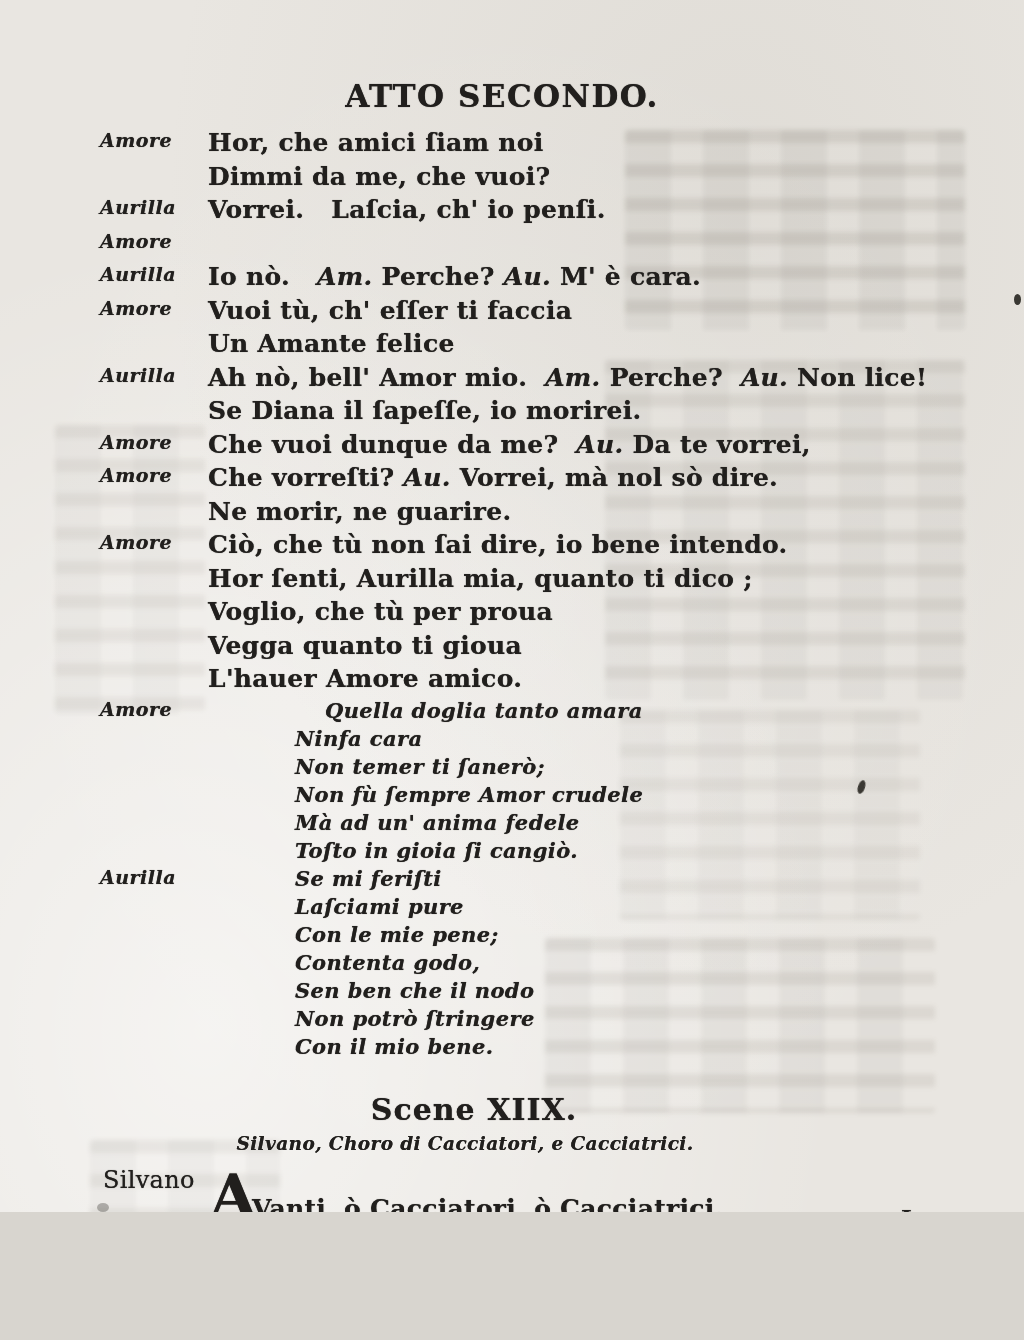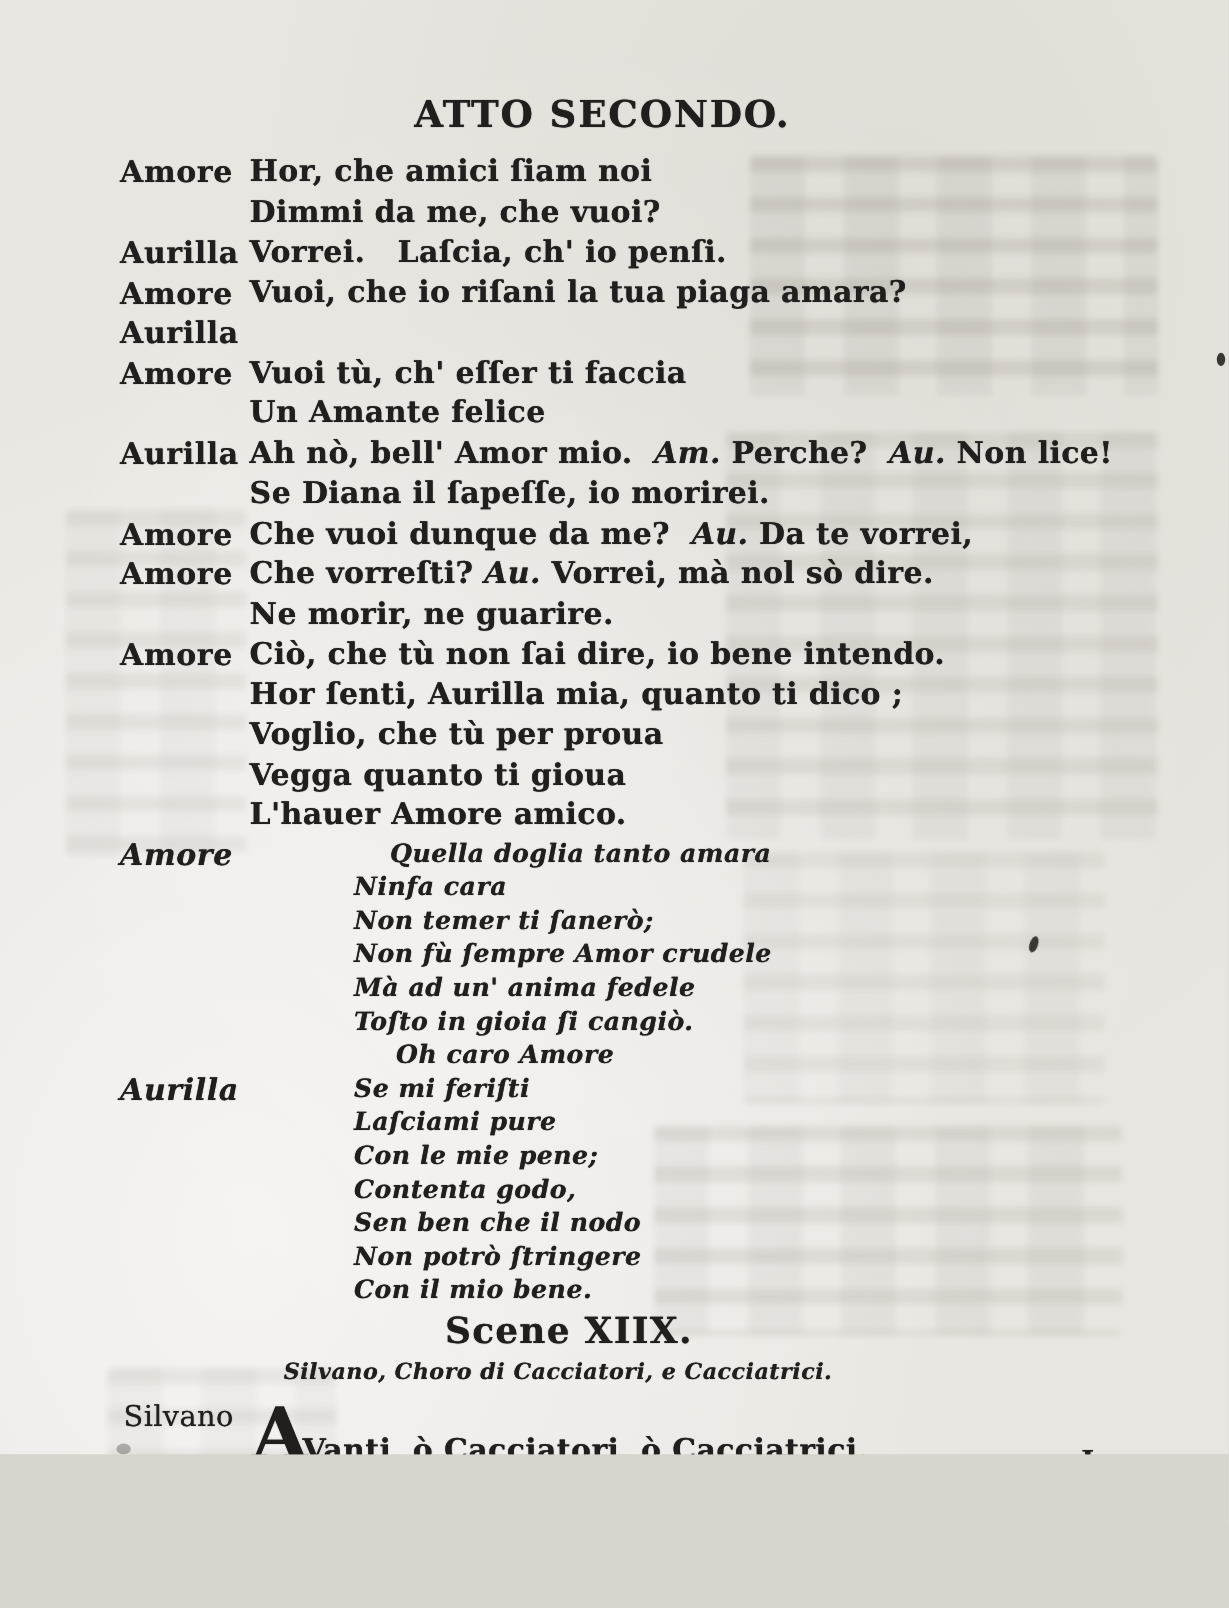--- a/index.html
+++ b/index.html
@@ -39,21 +39,21 @@
   .drow{
     position:relative;
     height:33.5px;line-height:33.5px;
     padding-left:208px;
     font-size:25px;font-weight:700;letter-spacing:0.3px;
     white-space:pre;
     text-shadow:0 0 0.7px rgba(25,23,20,0.85);
   }
   .spk{
     position:absolute;left:100px;top:5px;
-    font-size:25px;font-weight:700;
+    font-size:19px;font-style:italic;font-weight:700;
     letter-spacing:0.5px;line-height:1;white-space:pre;
   }
   .seg-it{font-style:italic;}
   
   .aria{position:absolute;top:697px;left:0;width:100%;}
   .arow{
     position:relative;
     height:28px;line-height:28px;
     padding-left:295px;
     font-size:21px;font-style:italic;font-weight:700;letter-spacing:0.4px;
@@ -124,22 +124,22 @@
   <div class="speck" style="left:858px;top:780px;width:7px;height:14px;transform:rotate(18deg);"></div>
   <div class="speck" style="left:1014px;top:294px;width:7px;height:11px;"></div>
   <div class="speck" style="left:97px;top:1203px;width:12px;height:9px;opacity:0.35;"></div>
 
   <div class="title">ATTO SECONDO.</div>
 
   <div class="dialogue">
     <div class="drow"><span class="spk">Amore</span><span class="txt">Hor, che amici ſiam noi</span></div>
     <div class="drow"><span class="txt">Dimmi da me, che vuoi?</span></div>
     <div class="drow"><span class="spk">Aurilla</span><span class="txt">Vorrei.   Laſcia, ch' io penſi.</span></div>
-    <div class="drow"><span class="spk">Amore</span><span class="txt">Vuoi, che io riſani la tua piaga amara?</span></div>
-    <div class="drow"><span class="spk">Aurilla</span></div>
+    <div class="drow"><span class="spk">Amore</span></div>
+    <div class="drow"><span class="spk">Aurilla</span><span class="txt"><span>Io nò.   </span><span class="seg-it">Am.</span><span> Perche? </span><span class="seg-it">Au.</span><span> M' è cara.</span></span></div>
     <div class="drow"><span class="spk">Amore</span><span class="txt">Vuoi tù, ch' eſſer ti faccia</span></div>
     <div class="drow"><span class="txt">Un Amante felice</span></div>
     <div class="drow"><span class="spk">Aurilla</span><span class="txt"><span>Ah nò, bell' Amor mio.  </span><span class="seg-it">Am.</span><span> Perche?  </span><span class="seg-it">Au.</span><span> Non lice!</span></span></div>
     <div class="drow"><span class="txt">Se Diana il ſapeſſe, io morirei.</span></div>
     <div class="drow"><span class="spk">Amore</span><span class="txt"><span>Che vuoi dunque da me?  </span><span class="seg-it">Au.</span><span> Da te vorrei,</span></span></div>
     <div class="drow"><span class="spk">Amore</span><span class="txt"><span>Che vorreſti? </span><span class="seg-it">Au.</span><span> Vorrei, mà nol sò dire.</span></span></div>
     <div class="drow"><span class="txt">Ne morir, ne guarire.</span></div>
     <div class="drow"><span class="spk">Amore</span><span class="txt">Ciò, che tù non ſai dire, io bene intendo.</span></div>
     <div class="drow"><span class="txt">Hor ſenti, Aurilla mia, quanto ti dico ;</span></div>
     <div class="drow"><span class="txt">Voglio, che tù per proua</span></div>
@@ -147,21 +147,20 @@
     <div class="drow"><span class="txt">L'hauer Amore amico.</span></div>
   </div>
 
   <div class="aria">
     <div class="arow first"><span class="spk">Amore</span><span class="txt">Quella doglia tanto amara</span></div>
     <div class="arow"><span class="txt">Ninfa cara</span></div>
     <div class="arow"><span class="txt">Non temer ti ſanerò;</span></div>
     <div class="arow"><span class="txt">Non fù ſempre Amor crudele</span></div>
     <div class="arow"><span class="txt">Mà ad un' anima fedele</span></div>
     <div class="arow"><span class="txt">Toſto in gioia ſi cangiò.</span></div>
-    <div class="arow oh"><span class="txt">Oh caro Amore</span></div>
     <div class="arow"><span class="spk">Aurilla</span><span class="txt">Se mi feriſti</span></div>
     <div class="arow"><span class="txt">Laſciami pure</span></div>
     <div class="arow"><span class="txt">Con le mie pene;</span></div>
     <div class="arow"><span class="txt">Contenta godo,</span></div>
     <div class="arow"><span class="txt">Sen ben che il nodo</span></div>
     <div class="arow"><span class="txt">Non potrò ſtringere</span></div>
     <div class="arow"><span class="txt">Con il mio bene.</span></div>
   </div>
 
   <div class="scene">

